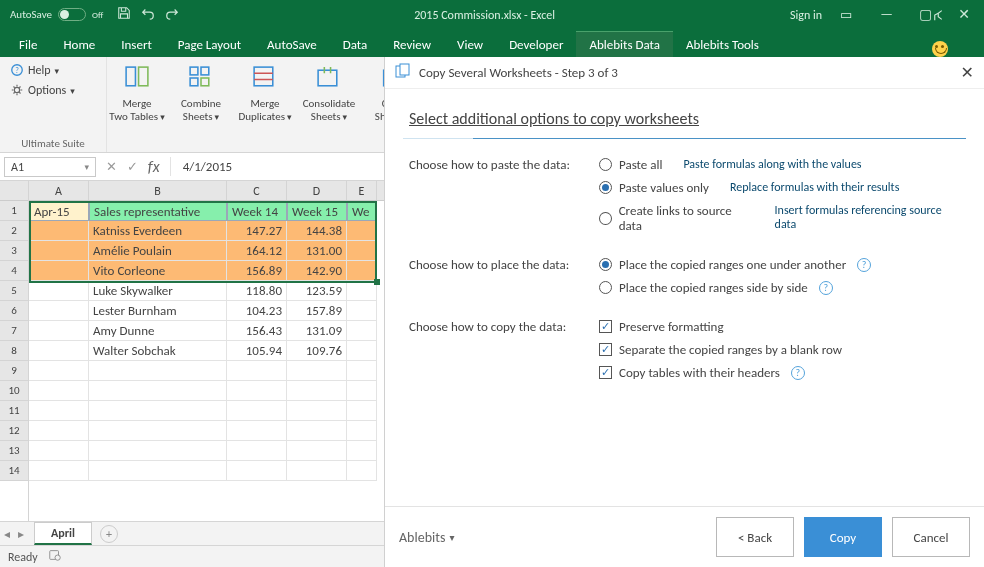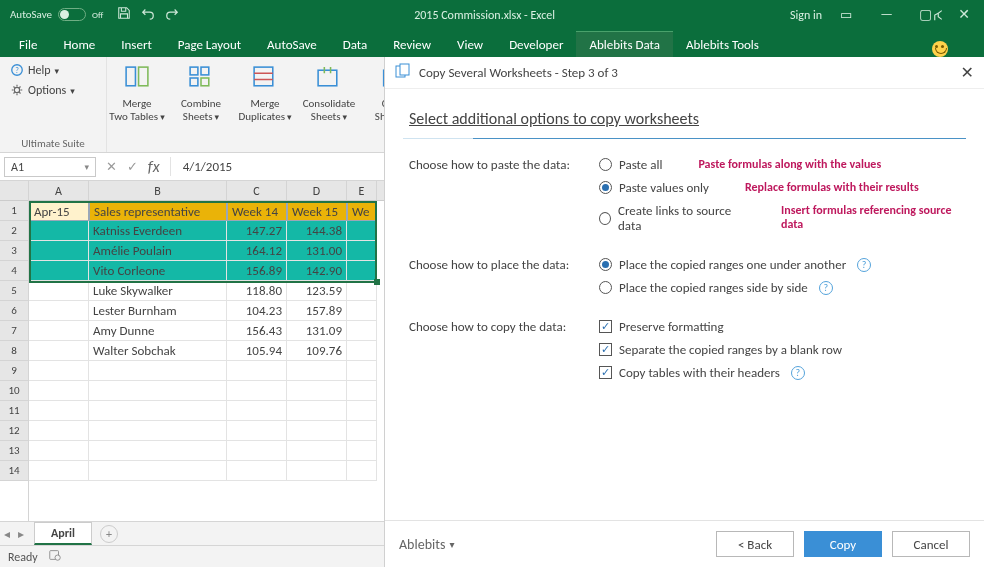--- a/index.html
+++ b/index.html
@@ -50,23 +50,23 @@
   .grid .rowhead { display: flex; flex-direction: column; border-right: 1px solid #d4d4d4; }
   .grid .rowhead .corner { height: 20px; background: #e6e6e6; border-bottom: 1px solid #ccc; }
   .grid .rowhead .rh { width: 28px; height: 20px; display: flex; align-items: center; justify-content: center; background: #e6e6e6; border-bottom: 1px solid #d4d4d4; font-size: 11px; color: #444; }
   .grid .cols { display: flex; flex-direction: column; flex: 1; }
   .grid .colheads { display: flex; height: 20px; background: #e6e6e6; border-bottom: 1px solid #ccc; }
   .grid .ch { border-right: 1px solid #d4d4d4; display: flex; align-items: center; justify-content: center; font-size: 12px; color: #444; }
   .grid .cells { position: relative; }
   .grid .row { display: flex; height: 20px; }
   .grid .cell { border-right: 1px solid #e3e3e3; border-bottom: 1px solid #e3e3e3; font-size: 13px; padding: 0 4px; display: flex; align-items: center; overflow: hidden; white-space: nowrap; }
   .cA { width: 60px; } .cB { width: 138px; } .cC { width: 60px; } .cD { width: 60px; } .cE { width: 30px; }
-  .header-row .cell { background: #eab308; border: 1px solid #9aa7b8; font-weight: 400; }
+  .header-row .cell { background: #86efac; border: 1px solid #9aa7b8; font-weight: 400; }
   .header-row .cell.cA { background: #fff2cc; }
-  .sel-row .cell { background: #14b8a6; }
+  .sel-row .cell { background: #fdba74; }
   .grid .sel-outline { position: absolute; left: 0; top: 0; width: 348px; height: 82px; border: 2px solid #217346; pointer-events: none; }
   .grid .handle { position: absolute; left: 345px; top: 78px; width: 6px; height: 6px; background: #217346; }
   .num { justify-content: flex-end; }
 
   
   .sheetbar { height: 24px; border-top: 1px solid #d5d5d5; display: flex; align-items: center; background: #f3f3f3; font-size: 12px; }
   .sheetbar .navbtn { width: 14px; text-align: center; color: #888; }
   .sheetbar .stab { padding: 3px 16px; background: #fff; border: 1px solid #ccc; border-bottom: 2px solid #217346; margin-left: 6px; font-weight: bold; }
   .sheetbar .plus { margin-left: 8px; width: 18px; height: 18px; border: 1px solid #ccc; border-radius: 50%; display: flex; align-items: center; justify-content: center; color: #888; }
 
@@ -80,29 +80,29 @@
   .pane .phead .pclose { font-size: 16px; cursor: pointer; }
   .pane .pbody { padding: 20px 24px 10px 24px; flex: 1; }
   .pane .psubtitle { font-size: 16px; color: #444; margin-bottom: 10px; text-decoration: underline; }
   .pane .hr { border-top: 1px solid #4a92c6; margin: 6px -6px 18px -6px; position: relative; }
   .pane .hr::before { content:""; position:absolute; top:-1px; left:0; width: 70px; border-top: 1px solid #cfe3f0; }
   .pane .section { display: flex; margin-bottom: 24px; gap: 14px; }
   .pane .slabel { width: 176px; font-size: 13px; color: #444; }
   .pane .sopts { flex: 1; display: flex; flex-direction: column; gap: 8px; }
   .pane .opt { display: flex; flex-direction: row; gap: 1px; }
   .pane .opt .orow { display: flex; align-items: center; gap: 7px; font-size: 13px; }
-  .pane .opt .ohelp { font-size: 12px; color: #be185d; margin-left: 35px; font-weight: bold; }
+  .pane .opt .ohelp { font-size: 12px; color: #0c4a6e; margin-left: 20px; }
   .pane .radio { width: 13px; height: 13px; border: 1px solid #555; border-radius: 50%; display: flex; align-items: center; justify-content: center; }
   .pane .radio.checked::before { content: ""; width: 7px; height: 7px; border-radius: 50%; background: #2a6fb0; }
   .pane .check { width: 13px; height: 13px; border: 1px solid #555; display: flex; align-items: center; justify-content: center; color: #2a6fb0; font-size: 11px; }
   .pane .qmark { width: 14px; height: 14px; border: 1px solid #54a3db; border-radius: 50%; font-size: 10px; color: #54a3db; display: inline-flex; align-items: center; justify-content: center; margin-left: 4px; }
   .pane .pfoot { border-top: 1px solid #e3e3e3; padding: 10px 14px; display: flex; align-items: center; }
   .pane .brand { font-size: 14px; color: #666; display: flex; align-items: center; gap: 4px; }
   .pane .fbtns2 { margin-left: auto; display: flex; gap: 10px; }
-  .pane .btn { width: 78px; height: 26px; border: 1px solid #b8b8b8; background: #fff; display: flex; align-items: center; justify-content: center; font-size: 13px; cursor: pointer; }
+  .pane .btn { width: 78px; height: 40px; border: 1px solid #b8b8b8; background: #fff; display: flex; align-items: center; justify-content: center; font-size: 13px; cursor: pointer; }
   .pane .btn.primary { background: #3a8fd6; color: #fff; border-color: #3a8fd6; }
 
   .smiley { width: 16px; height: 16px; background: #ffd24b; border-radius: 50%; position: relative; }
   .smiley::before { content: ""; position: absolute; top: 4px; left: 3px; width: 3px; height: 3px; border-radius: 50%; background: #7a5b00; box-shadow: 6px 0 #7a5b00; }
   .smiley::after { content: ""; position: absolute; bottom: 3px; left: 3px; width: 10px; height: 5px; border: 1.5px solid #7a5b00; border-top: none; border-radius: 0 0 8px 8px; }
 </style>
 </head>
 <body>
 
 <div class="titlebar">

